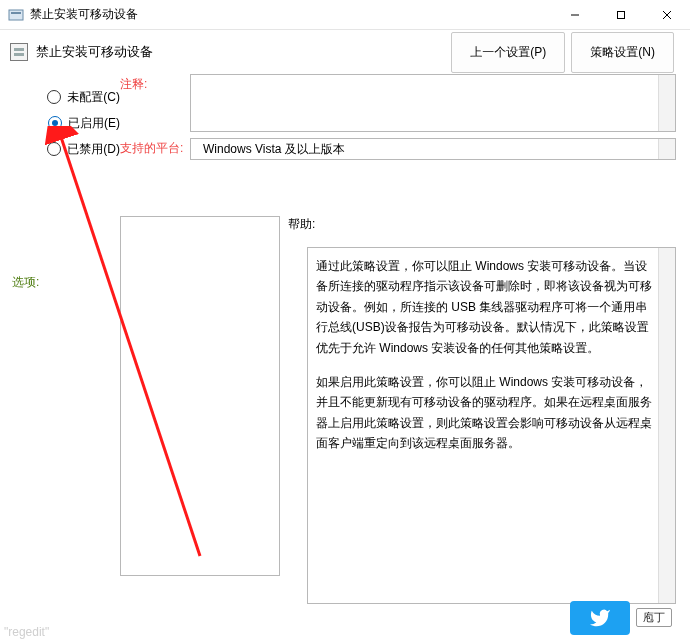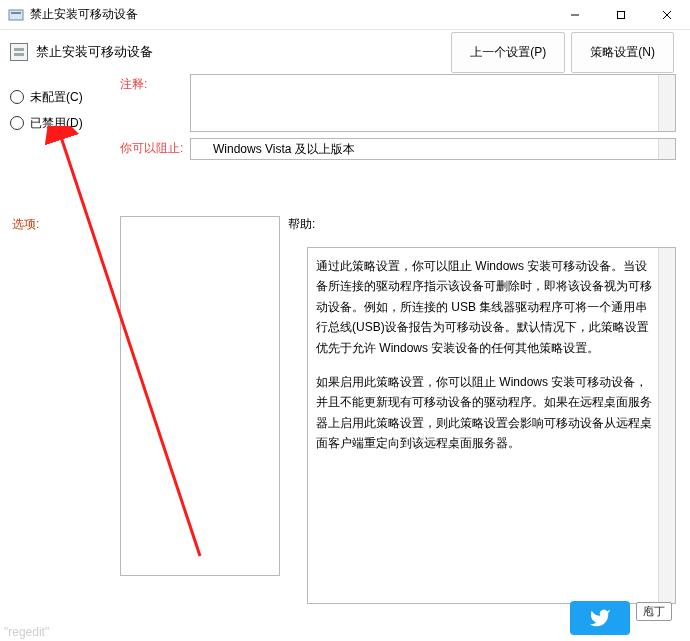--- a/index.html
+++ b/index.html
@@ -62,56 +62,57 @@
     height: 530px;
   }
   .leftcol {
     width: 110px;
     padding-top: 10px;
   }
   .radio-row {
     display:flex;
     align-items:center;
     height: 26px;
+    justify-content: flex-end;
   }
   .radio-outer {
     width:14px;height:14px;border-radius:50%;
     border:1px solid #333;
     display:inline-flex;align-items:center;justify-content:center;
     margin-right:6px;
     background:#fff;
   }
   .radio-row.selected .radio-outer { border-color:#0067c0; }
   .radio-dot { width:6px;height:6px;border-radius:50%;background:#0067c0; display:none;}
   .radio-row.selected .radio-dot { display:block; }
   .radio-label { color:#000; }
   .leftlabel {
-    color:#c2410c;
-    margin-top: 80px;
+    color:#4d7c0f;
+    margin-top: 112px;
     margin-left: 2px;
   }
   .rightcol { flex:1; display:flex; flex-direction:column; }
   .row { display:flex; margin-bottom:6px; }
   .row .lbl { width:70px; color:#ef4444; padding-top:2px; }
   .comment-box {
     flex:1; height:58px;
     border:1px solid #b8b8b8;
     background:#fff;
     position:relative;
   }
   .comment-box:after {
     content:""; position:absolute; right:0; top:0; bottom:0; width:16px;
     border-left:1px solid #ddd;
     background:#f3f3f3;
   }
   .platform-box {
     flex:1; height:22px;
     border:1px solid #b8b8b8;
     background:#fff;
-    padding:2px 22px;
+    padding:2px 12px;
     color:#000;
     position:relative;
   }
   .platform-box:after {
     content:""; position:absolute; right:0; top:0; bottom:0; width:16px;
     border-left:1px solid #ddd;
     background:#f3f3f3;
   }
   .bodyrow { display:flex; flex:1; margin-top:50px; }
   .options-area {
@@ -150,21 +151,21 @@
   .watermark {
     position:absolute;
     right: 60px; bottom: 6px;
     width:60px;height:34px;
     background:#1da1f2;
     border-radius:4px;
     display:flex;align-items:center;justify-content:center;
   }
   .watermark svg { width:22px;height:22px; fill:#fff; }
   .watermark-txt {
-    position:absolute; right:18px; bottom:20px;
+    position:absolute; right:18px; bottom:14px;
     background:#fff; border:1px solid #999;
     padding:1px 6px; font-size:11px; color:#222;
     border-radius:2px;
   }
   
   .anno-arrow {
     position:absolute;
     left: 40px; top: 126px;
     pointer-events:none;
   }
@@ -214,34 +215,40 @@
   </div>
 </div>
 
 <div class="body">
 
   <div class="leftcol">
     <div class="radio-row">
       <span class="radio-outer"></span>
       <span class="radio-label">未配置(C)</span>
     </div>
+    <div class="radio-row selected">
+      <span class="radio-outer">
+          <span class="radio-dot"></span>
+        </span>
+      <span class="radio-label">已启用(E)</span>
+    </div>
     <div class="radio-row">
       <span class="radio-outer"></span>
       <span class="radio-label">已禁用(D)</span>
     </div>
     <div class="leftlabel">选项:</div>
   </div>
 
   <div class="rightcol">
     <div class="row">
       <div class="lbl">注释:</div>
       <div class="comment-box"></div>
     </div>
     <div class="row">
-      <div class="lbl">你可以阻止:</div>
+      <div class="lbl">支持的平台:</div>
       <div class="platform-box">Windows Vista 及以上版本</div>
     </div>
 
     <div class="bodyrow">
       <div class="options-area">
         <div class="options-box"></div>
       </div>
       <div class="help-area">
         <div class="help-label">帮助:</div>
         <div class="help-box">

